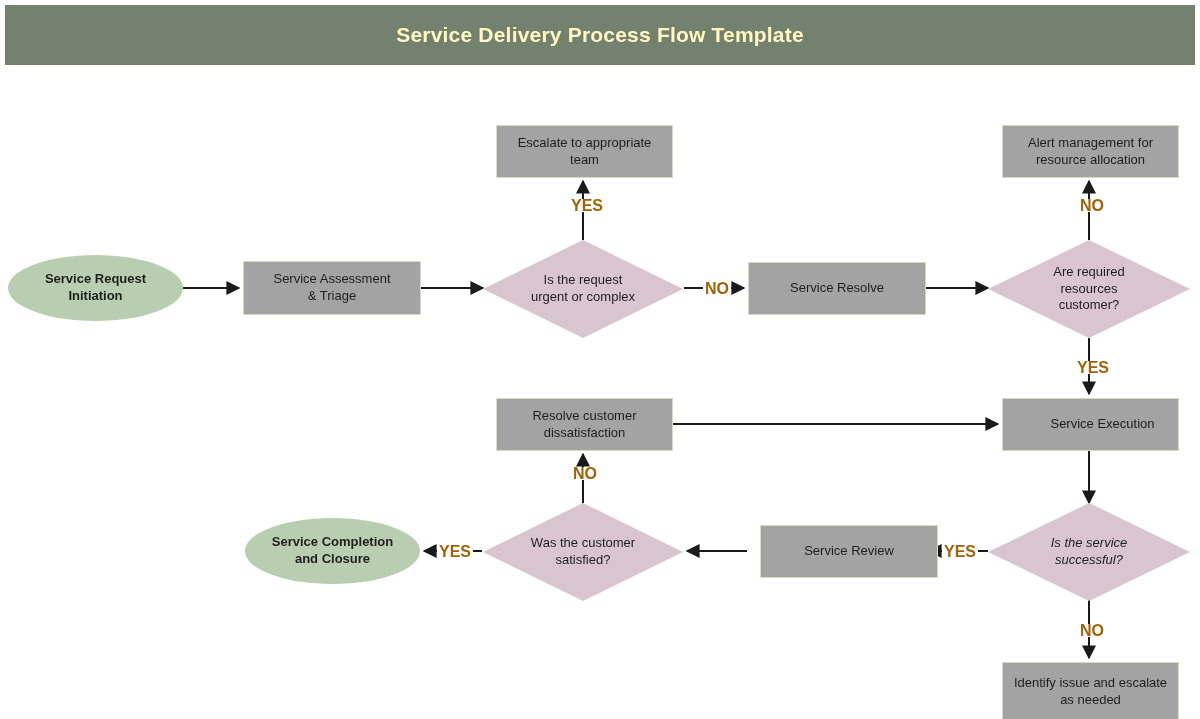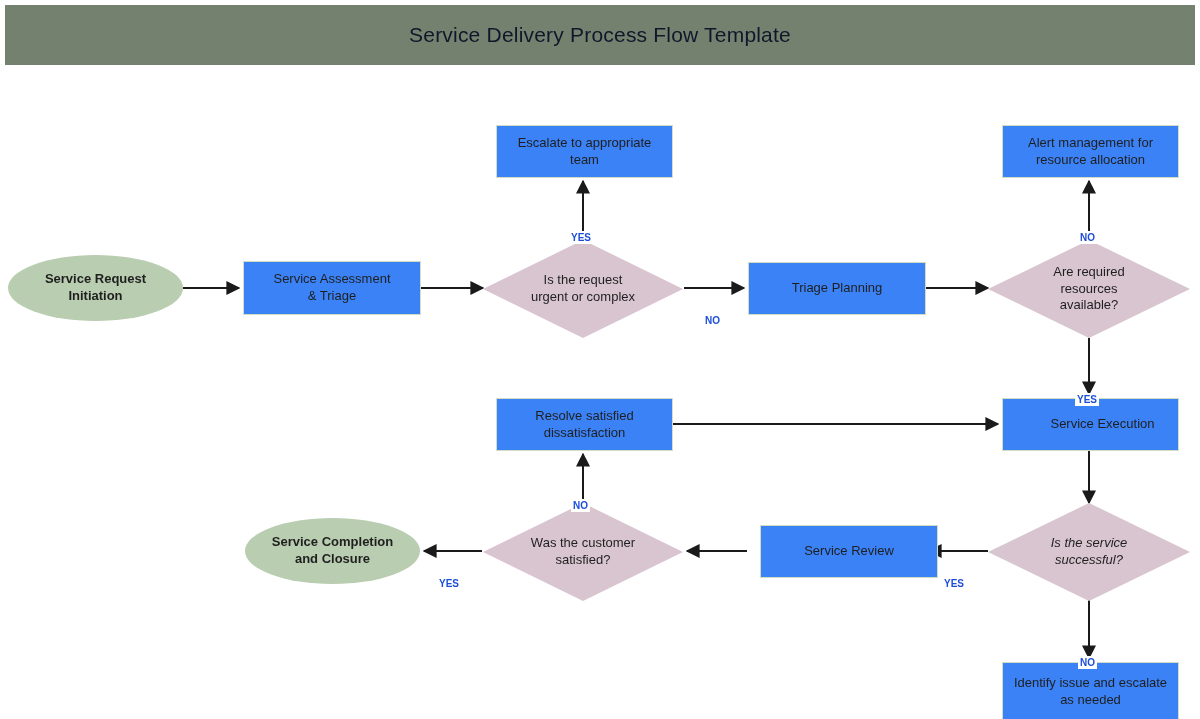--- a/index.html
+++ b/index.html
@@ -23,23 +23,23 @@
     left: 5px;
     top: 5px;
     width: 1190px;
     height: 60px;
     background: #75816f;
     display: flex;
     align-items: center;
     justify-content: center;
   }
   #header-title {
-    color: #0f172a;
+    color: #fef9c3;
     font-size: 21px;
-    font-weight: normal;
+    font-weight: bold;
     letter-spacing: 0.2px;
     white-space: nowrap;
     text-align: center;
   }
 
   
   #canvas {
     position: absolute;
     left: 0;
     top: 0;
@@ -65,21 +65,21 @@
     text-align: center;
   }
   .node-label {
     display: block;
     line-height: 1.28;
     white-space: pre-line;
     padding: 0 8px;
   }
 
   .node.process {
-    background: #3b82f6;
+    background: #a3a3a3;
     border: 1px solid #d2ddc2;
     font-size: 13px;
     font-weight: normal;
   }
 
   .node.terminator {
     background: #b9cdb0;
     border-radius: 50%;
     font-size: 13px;
     font-weight: bold;
@@ -103,28 +103,27 @@
   }
   .node.decision .node-label {
     position: relative;
     z-index: 1;
     max-width: 74%;
   }
 
   
   .edge-label {
     position: absolute;
-    font-size: 10px;
+    font-size: 16px;
     font-weight: bold;
-    color: #1d4ed8;
+    color: #a16207;
     background: #ffffff;
     padding: 0 2px;
     line-height: 13px;
     white-space: nowrap;
-    margin-top: 32px;
   }
 </style>
 </head>
 <body>
 
 <div id="header-bar">
   <div id="header-title">Service Delivery Process Flow Template</div>
 </div>
 
 <div id="canvas">
@@ -181,41 +180,41 @@
   <div class="node process" style="left:243px; top:261px; width:178px; height:54px;">
     <span class="node-label">Service Assessment
 &amp; Triage</span>
   </div>
 
   <div class="node process" style="left:496px; top:125px; width:177px; height:53px;">
     <span class="node-label">Escalate to appropriate team</span>
   </div>
 
   <div class="node process" style="left:748px; top:262px; width:178px; height:53px;">
-    <span class="node-label">Triage Planning</span>
+    <span class="node-label">Service Resolve</span>
   </div>
 
   <div class="node decision" style="left:988px; top:240px; width:202px; height:98px;">
     <span class="diamond-shape"></span>
     <span class="node-label">Are required
 resources
-available?</span>
+customer?</span>
   </div>
 
   <div class="node process" style="left:1002px; top:125px; width:177px; height:53px;text-align:center;">
     <span class="node-label">Alert management for
 resource allocation</span>
   </div>
 
   <div class="node process" style="left:1002px; top:398px; width:177px; height:53px;padding-left:24px;">
     <span class="node-label">Service Execution</span>
   </div>
 
   <div class="node process" style="left:496px; top:398px; width:177px; height:53px;">
-    <span class="node-label">Resolve satisfied
+    <span class="node-label">Resolve customer
 dissatisfaction</span>
   </div>
 
   <div class="node decision" style="left:988px; top:503px; width:202px; height:98px;font-style:italic;">
     <span class="diamond-shape"></span>
     <span class="node-label">Is the service
 successful?</span>
   </div>
 
   <div class="node process" style="left:1002px; top:662px; width:177px; height:60px;">

